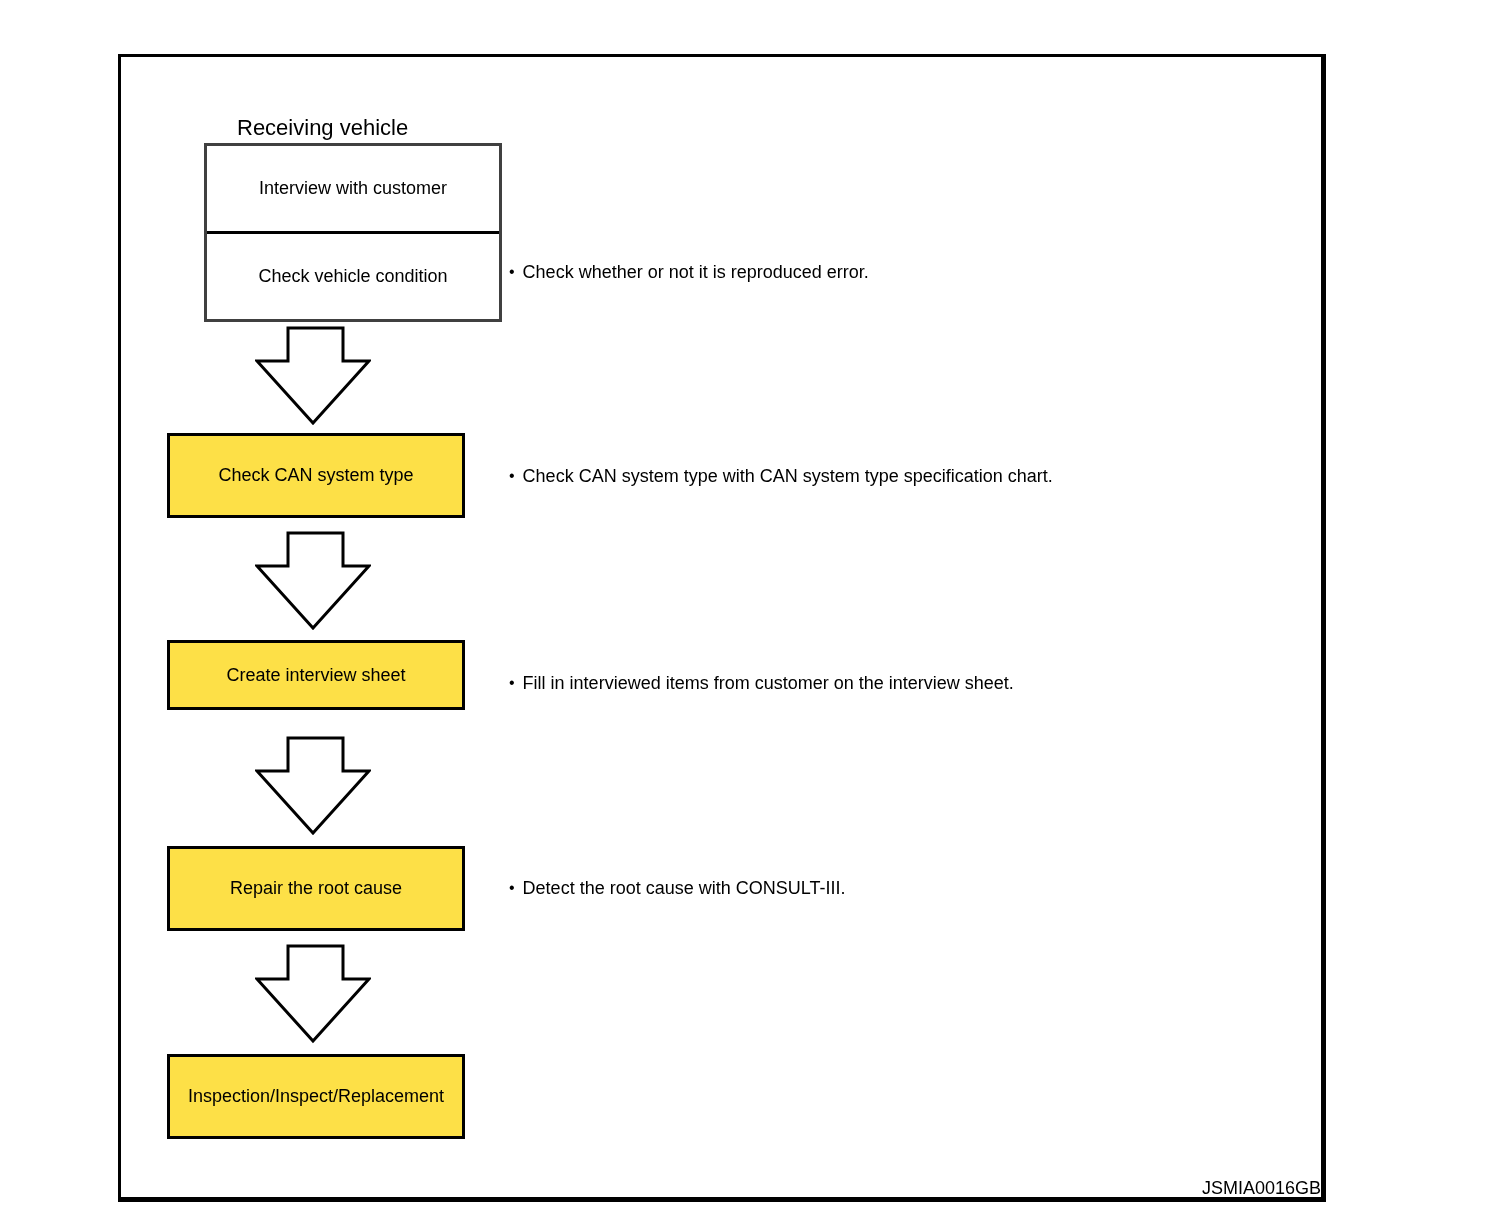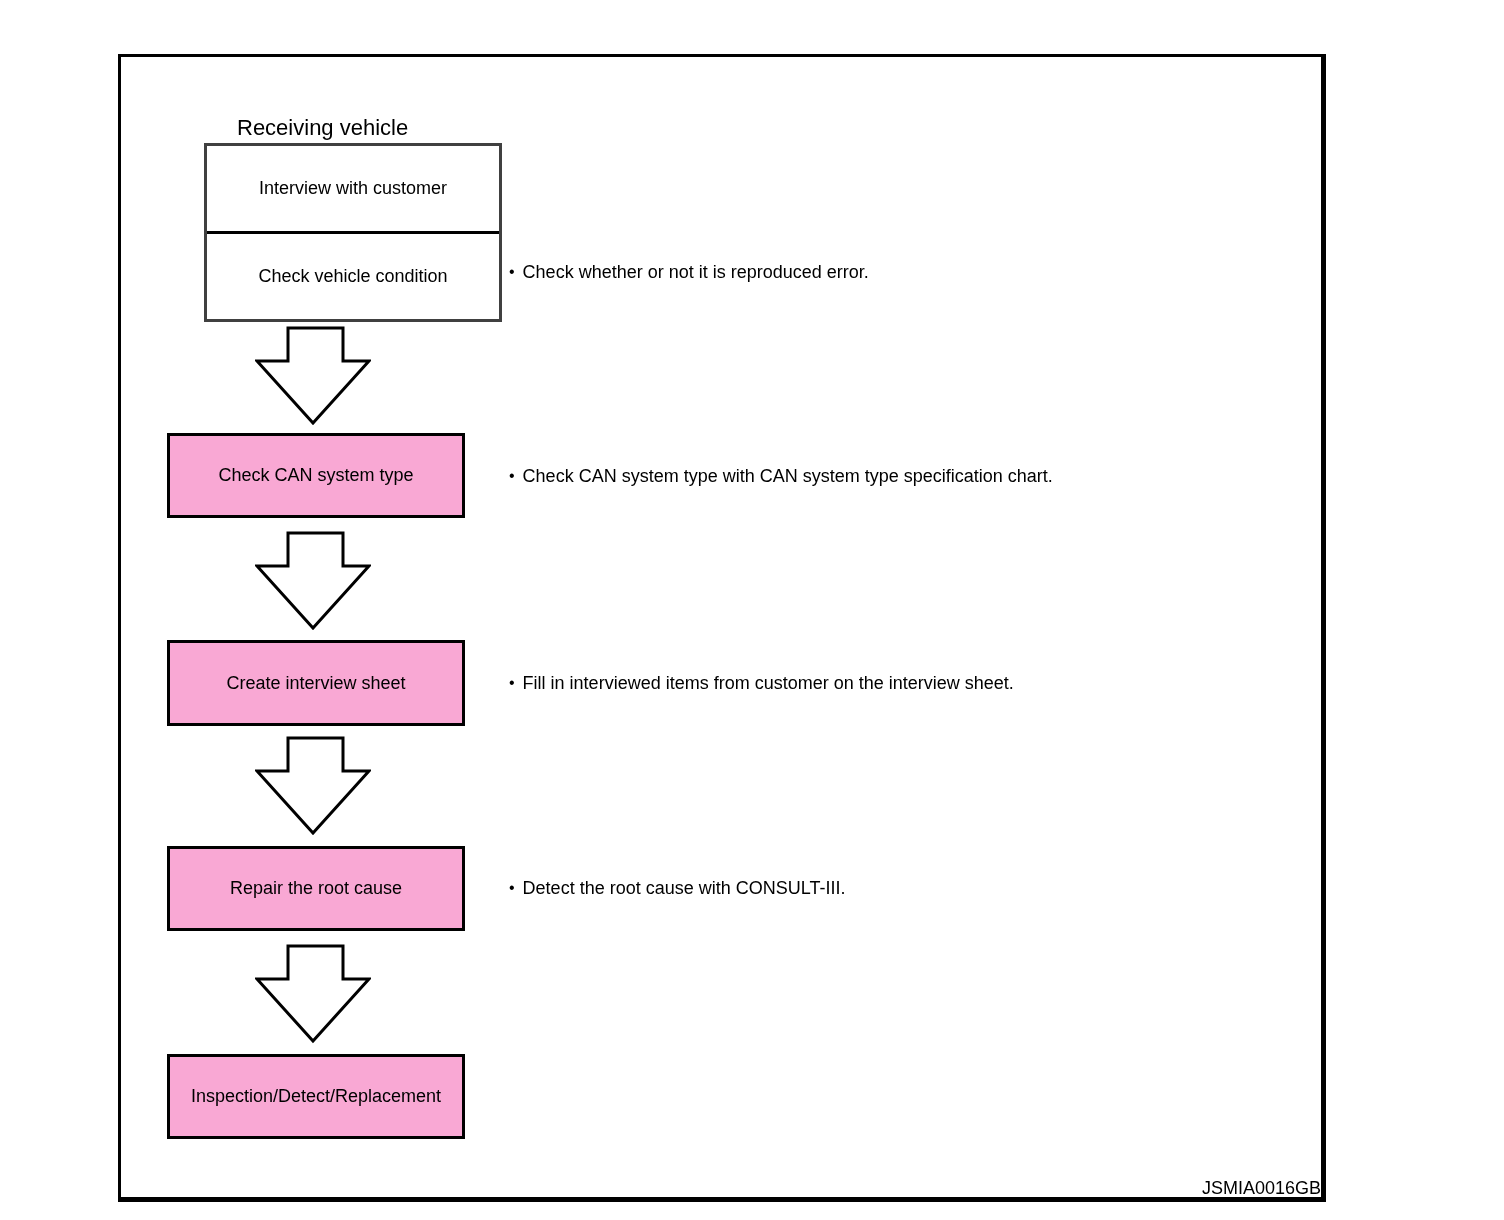--- a/index.html
+++ b/index.html
@@ -34,21 +34,21 @@
     font-size: 22px;
     line-height: 22px;
     white-space: nowrap;
   }
   .flow-box {
     position: absolute;
     left: 167px;
     width: 298px;
     border: 3px solid #000000;
     box-sizing: border-box;
-    background: #f9a8d4;
+    background: #fde047;
     display: flex;
     align-items: center;
     justify-content: center;
     text-align: center;
     font-size: 18px;
     white-space: nowrap;
   }
   .flow-box-group {
     position: absolute;
     left: 167px;
@@ -121,38 +121,38 @@
   </svg>
 
   <div class="flow-box" style="top:433px; height:85px">
     <span>Check CAN system type</span>
   </div>
 
   <svg class="arrow-svg" style="top:531px" width="116" height="100" viewBox="0 0 116 100">
     <polygon points="33,2 88,2 88,35 114,35 58,97 2,35 33,35" fill="#ffffff" stroke="#000000" stroke-width="3" stroke-linejoin="miter"></polygon>
   </svg>
 
-  <div class="flow-box" style="top:640px; height:86px">
+  <div class="flow-box" style="top:640px; height:70px">
     <span>Create interview sheet</span>
   </div>
 
   <svg class="arrow-svg" style="top:736px" width="116" height="100" viewBox="0 0 116 100">
     <polygon points="33,2 88,2 88,35 114,35 58,97 2,35 33,35" fill="#ffffff" stroke="#000000" stroke-width="3" stroke-linejoin="miter"></polygon>
   </svg>
 
   <div class="flow-box" style="top:846px; height:85px">
     <span>Repair the root cause</span>
   </div>
 
   <svg class="arrow-svg" style="top:944px" width="116" height="100" viewBox="0 0 116 100">
     <polygon points="33,2 88,2 88,35 114,35 58,97 2,35 33,35" fill="#ffffff" stroke="#000000" stroke-width="3" stroke-linejoin="miter"></polygon>
   </svg>
 
   <div class="flow-box" style="top:1054px; height:85px">
-    <span>Inspection/Detect/Replacement</span>
+    <span>Inspection/Inspect/Replacement</span>
   </div>
 
 
   <div class="note" style="top:261px">
     <span class="bullet">•</span><span>Check whether or not it is reproduced error.</span>
   </div>
 
   <div class="note" style="top:672px">
     <span class="bullet">•</span><span>Fill in interviewed items from customer on the interview sheet.</span>
   </div>

